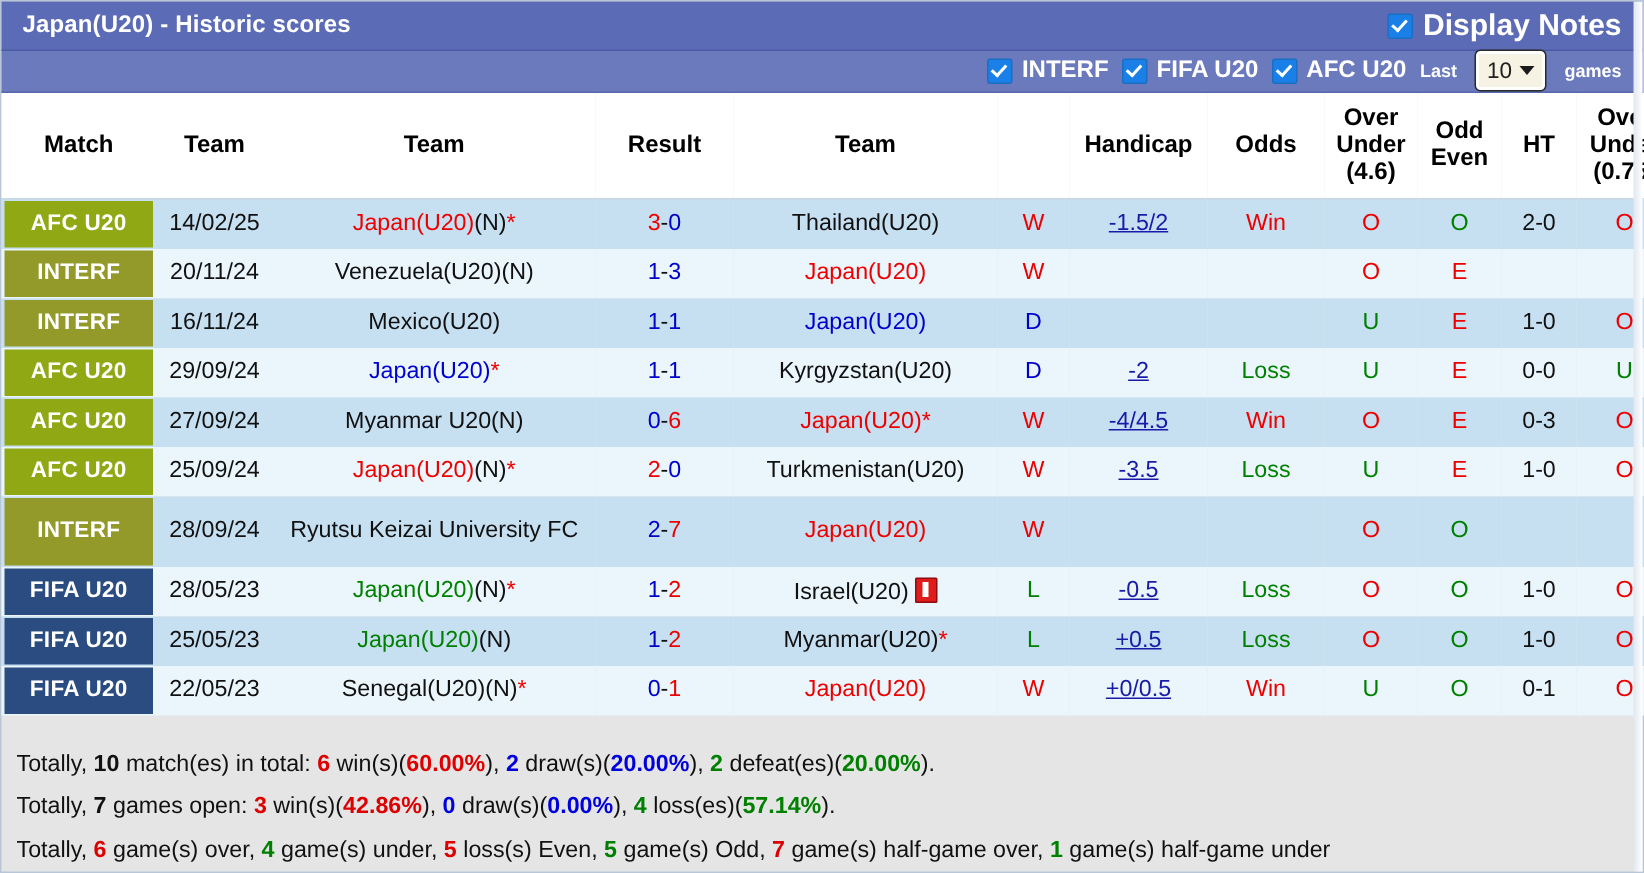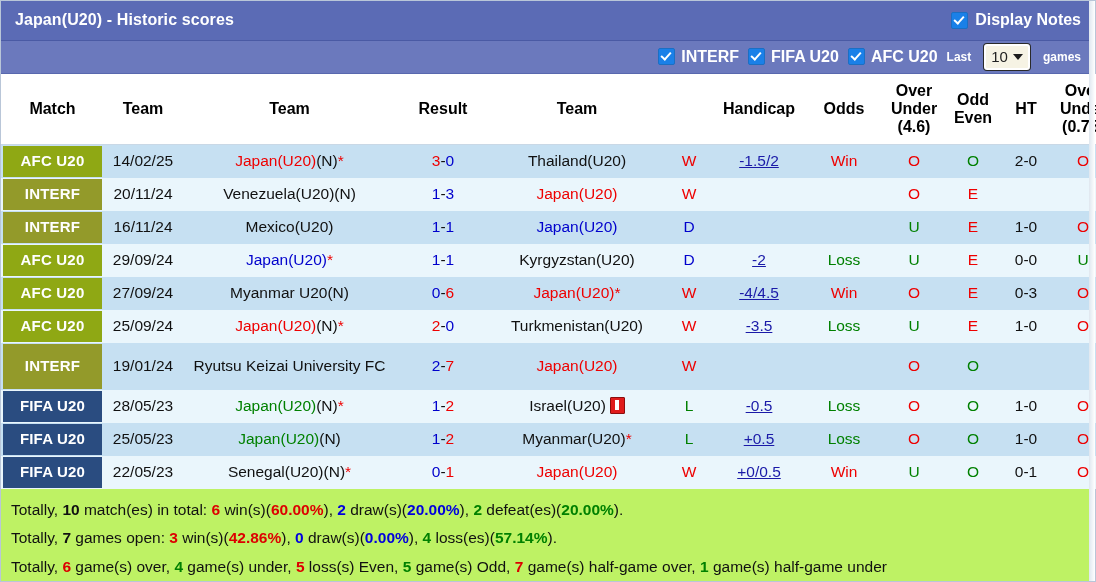--- a/index.html
+++ b/index.html
@@ -11,21 +11,21 @@
     height: 582px;
     background: #ffffff;
     font-family: "Liberation Sans", sans-serif;
     overflow: hidden;
   }
   .page {
     width: 1096px;
     height: 582px;
     box-sizing: border-box;
     border: 1px solid #b9c6d8;
-    background: #bef264;
+    background: #e5e5e5;
     display: flex;
     flex-direction: column;
     position: relative;
   }
 
   
   .titlebar {
     height: 45px;
     background: #5b6bb5;
     border-bottom: 1px solid #4a5aa4;
@@ -41,21 +41,21 @@
     letter-spacing: .1px;
   }
   .titlebar-right {
     margin-left: auto;
     display: flex;
     align-items: center;
     gap: 7px;
   }
   .notes-label {
     color: #ffffff;
-    font-size: 16px;
+    font-size: 20px;
     font-weight: bold;
   }
 
   
   .filterbar {
     height: 37px;
     background: #6b79bd;
     border-bottom: 1px solid #5868ae;
     display: flex;
     align-items: center;
@@ -193,21 +193,21 @@
   .redcard::after {
     content: "";
     position: absolute;
     left: 4px; top: 2px;
     width: 4px; height: 10px;
     background: #ffffff;
   }
 
   
   .summary {
-    padding: 7px 10px 0 10px;
+    padding: 19px 10px 0 10px;
     font-size: 15.5px;
     color: #111111;
     line-height: 1.45;
   }
   .summary div { padding: 3px 0; }
   .s-red   { color: #dd0000; font-weight: bold; }
   .s-blue  { color: #0000dd; font-weight: bold; }
   .s-green { color: #008000; font-weight: bold; }
   .s-dark  { color: #111111; font-weight: bold; }
   .edge-r {
@@ -389,21 +389,21 @@
             <td><span class="c-green">Loss</span></td>
             <td><span class="c-green">U</span></td>
             <td><span class="c-red">E</span></td>
             <td>1-0</td>
             <td><span class="c-red">O</span></td>
           </tr>
           <tr class="r-odd tall">
             <td class="badge-cell">
               <div class="badge interf">INTERF</div>
             </td>
-            <td>19/01/24</td>
+            <td>28/09/24</td>
             <td><span class="c-black">Ryutsu Keizai University FC</span></td>
             <td><span class="c-blue">2</span><span class="c-black">-</span><span class="c-red">7</span></td>
             <td><span class="c-red">Japan(U20)</span></td>
             <td><span class="c-red">W</span></td>
             <td><span class="c-navy"></span></td>
             <td><span class="c-black"></span></td>
             <td><span class="c-red">O</span></td>
             <td><span class="c-green">O</span></td>
             <td></td>
             <td><span class="c-red"></span></td>

